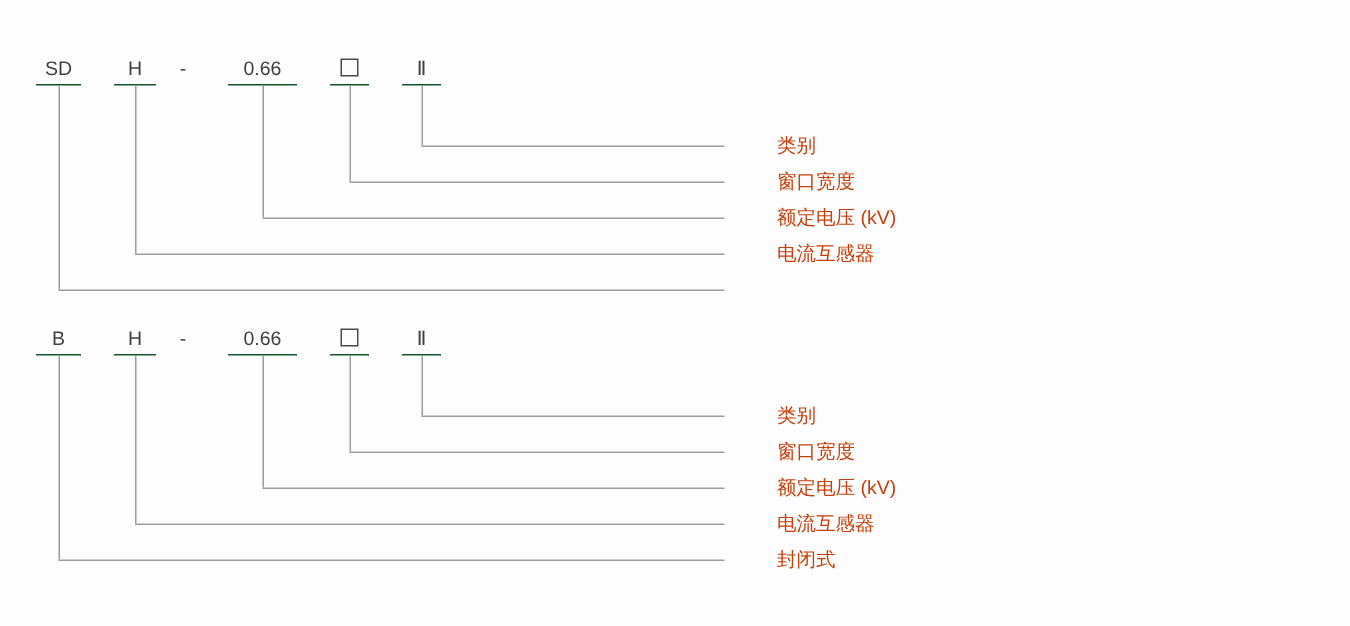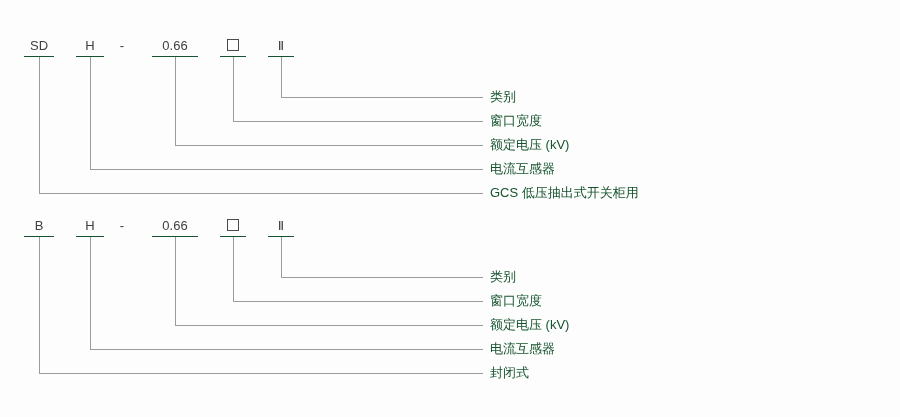--- a/index.html
+++ b/index.html
@@ -63,24 +63,24 @@
     height: 1px;
     background: #9b9b9b;
   }
   .h-cat    { left: 281px; top: 97px;  width: 202px; }
   .h-window { left: 233px; top: 121px; width: 250px; }
   .h-volt   { left: 175px; top: 145px; width: 308px; }
   .h-type   { left: 90px;  top: 169px; width: 393px; }
   .h-prefix { left: 39px;  top: 193px; width: 444px; }
   .lbl {
     position: absolute;
-    left: 490px;
+    left: 518px;
     font-size: 13px;
     line-height: 16px;
-    color: #14532d;
+    color: #c2410c;
     white-space: nowrap;
   }
   .lbl-cat    { top: 89px;  }
   .lbl-window { top: 113px; }
   .lbl-volt   { top: 137px; text-align: right; }
   .lbl-type   { top: 161px; text-align: right; }
   .lbl-prefix { top: 185px; }
 </style>
 </head>
 <body>
@@ -102,21 +102,20 @@
   <div class="hline h-cat"></div>
   <div class="hline h-window"></div>
   <div class="hline h-volt"></div>
   <div class="hline h-type"></div>
   <div class="hline h-prefix"></div>
 
   <div class="lbl lbl-cat">类别</div>
   <div class="lbl lbl-window">窗口宽度</div>
   <div class="lbl lbl-volt">额定电压 (kV)</div>
   <div class="lbl lbl-type">电流互感器</div>
-  <div class="lbl lbl-prefix">GCS 低压抽出式开关柜用</div>
 </div>
 
 <div class="diagram" style="top:180px">
   <span class="token tok-prefix">B</span>
   <span class="token tok-type">H</span>
   <span class="token tok-sep">-</span>
   <span class="token tok-volt">0.66</span>
   <span class="token tok-window" title="□"><span class="sq"></span></span>
   <span class="token tok-cat">Ⅱ</span>
 

